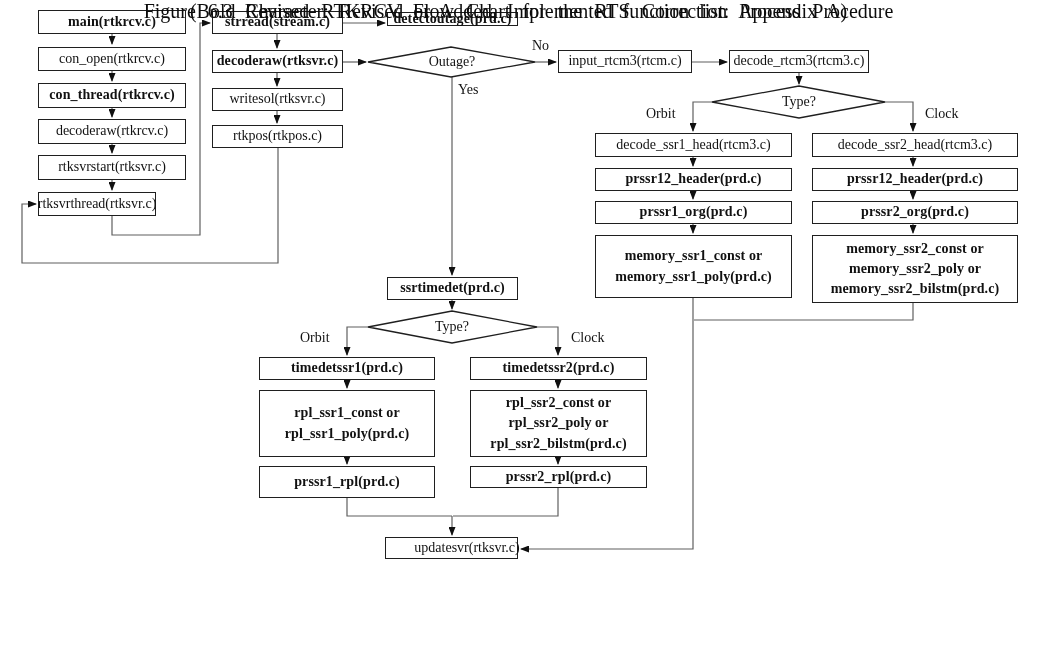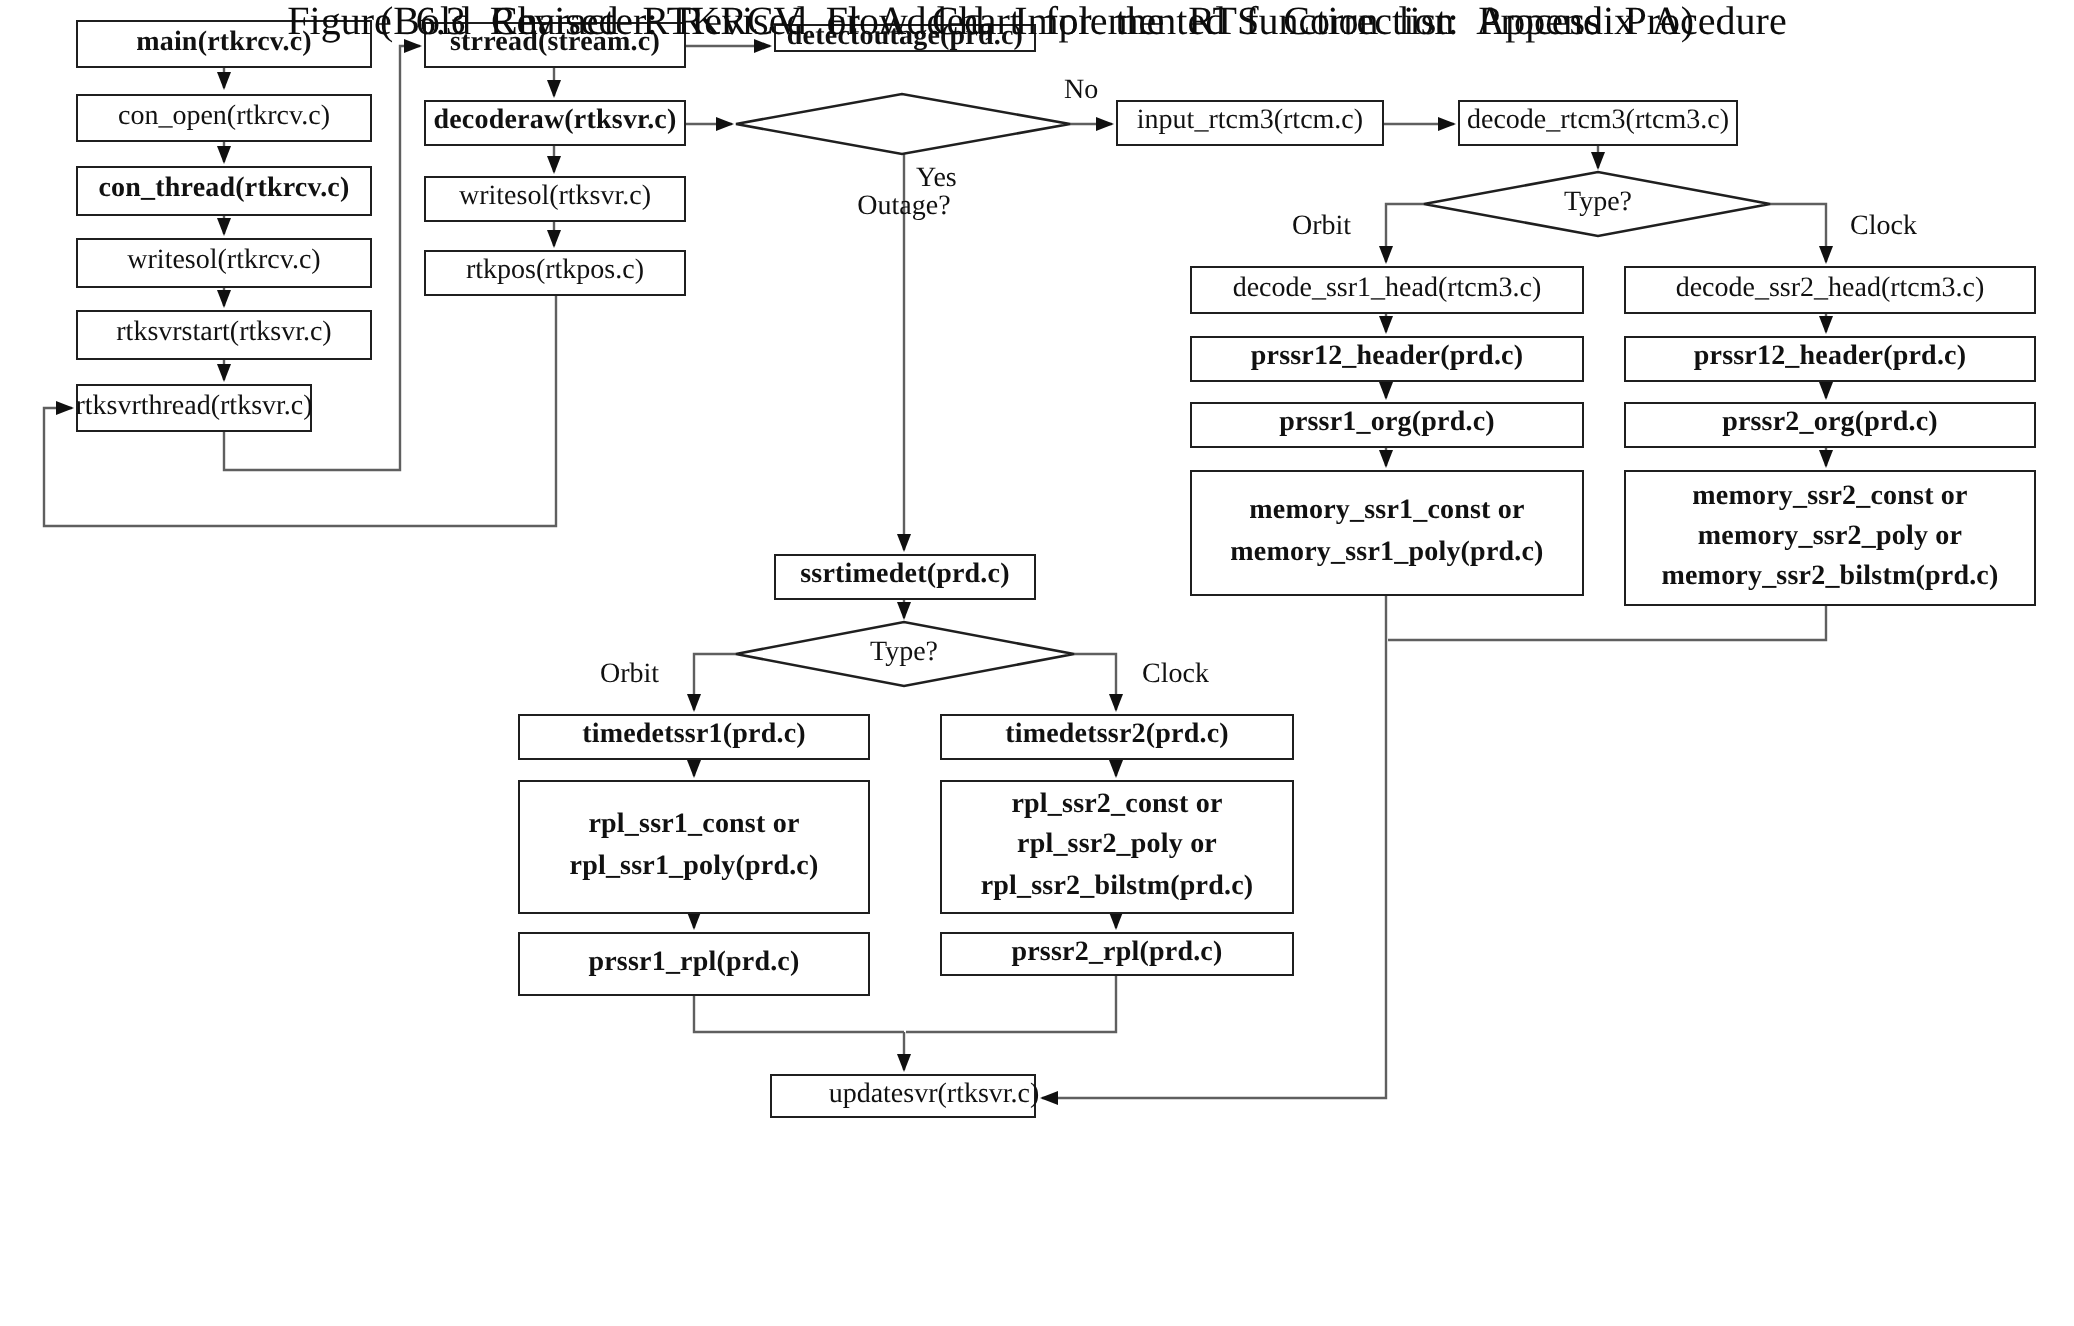--- a/index.html
+++ b/index.html
@@ -99,21 +99,21 @@
     <path class="edge arrow" d="M452,516 L452,535"></path>
 
     <polygon class="diamond" points="368,62 451,47 535,62 451,77"></polygon>
     <polygon class="diamond" points="712,102 799,86 885,102 799,118"></polygon>
     <polygon class="diamond" points="368,327 452,311 537,327 452,343"></polygon>
   </svg>
 
   <div class="node bold" style="left:38px;top:10px;width:148px;height:24px;">main(rtkrcv.c)</div>
   <div class="node" style="left:38px;top:47px;width:148px;height:24px;">con_open(rtkrcv.c)</div>
   <div class="node bold" style="left:38px;top:83px;width:148px;height:25px;">con_thread(rtkrcv.c)</div>
-  <div class="node" style="left:38px;top:119px;width:148px;height:25px;">writesol(rtkrcv.c)</div>
+  <div class="node" style="left:38px;top:119px;width:148px;height:25px;">decoderaw(rtkrcv.c)</div>
   <div class="node" style="left:38px;top:155px;width:148px;height:25px;">rtksvrstart(rtksvr.c)</div>
   <div class="node" style="left:38px;top:192px;width:118px;height:24px;">rtksvrthread(rtksvr.c)</div>
 
   <div class="node bold" style="left:212px;top:11px;width:131px;height:23px;text-align:right;">strread(stream.c)</div>
   <div class="node bold" style="left:212px;top:50px;width:131px;height:23px;">decoderaw(rtksvr.c)</div>
   <div class="node" style="left:212px;top:88px;width:131px;height:23px;">writesol(rtksvr.c)</div>
   <div class="node" style="left:212px;top:125px;width:131px;height:23px;">rtkpos(rtkpos.c)</div>
 
   <div class="node bold" style="left:387px;top:12px;width:131px;height:14px;">detectoutage(prd.c)</div>
   <div class="node" style="left:558px;top:50px;width:134px;height:23px;">input_rtcm3(rtcm.c)</div>
@@ -139,21 +139,21 @@
   <div class="node bold" style="left:259px;top:390px;width:176px;height:67px;">rpl_ssr1_const or
 rpl_ssr1_poly(prd.c)</div>
   <div class="node bold" style="left:470px;top:390px;width:177px;height:67px;">rpl_ssr2_const or
 rpl_ssr2_poly or
 rpl_ssr2_bilstm(prd.c)</div>
   <div class="node bold" style="left:259px;top:466px;width:176px;height:32px;">prssr1_rpl(prd.c)</div>
   <div class="node bold" style="left:470px;top:466px;width:177px;height:22px;">prssr2_rpl(prd.c)</div>
 
   <div class="node" style="left:385px;top:537px;width:133px;height:22px;padding-left:33px;">updatesvr(rtksvr.c)</div>
 
-  <div class="dlabel" style="left:452px;top:62px;margin-top:42px;">Outage?</div>
+  <div class="dlabel" style="left:452px;top:62px;">Outage?</div>
   <div class="dlabel" style="left:799px;top:102px;">Type?</div>
   <div class="dlabel" style="left:452px;top:327px;">Type?</div>
 
   <div class="elabel" style="left:532px;top:38px;">No</div>
   <div class="elabel" style="left:458px;top:82px;">Yes</div>
   <div class="elabel" style="left:646px;top:106px;">Orbit</div>
   <div class="elabel" style="left:925px;top:106px;">Clock</div>
   <div class="elabel" style="left:300px;top:330px;">Orbit</div>
   <div class="elabel" style="left:571px;top:330px;">Clock</div>
 

